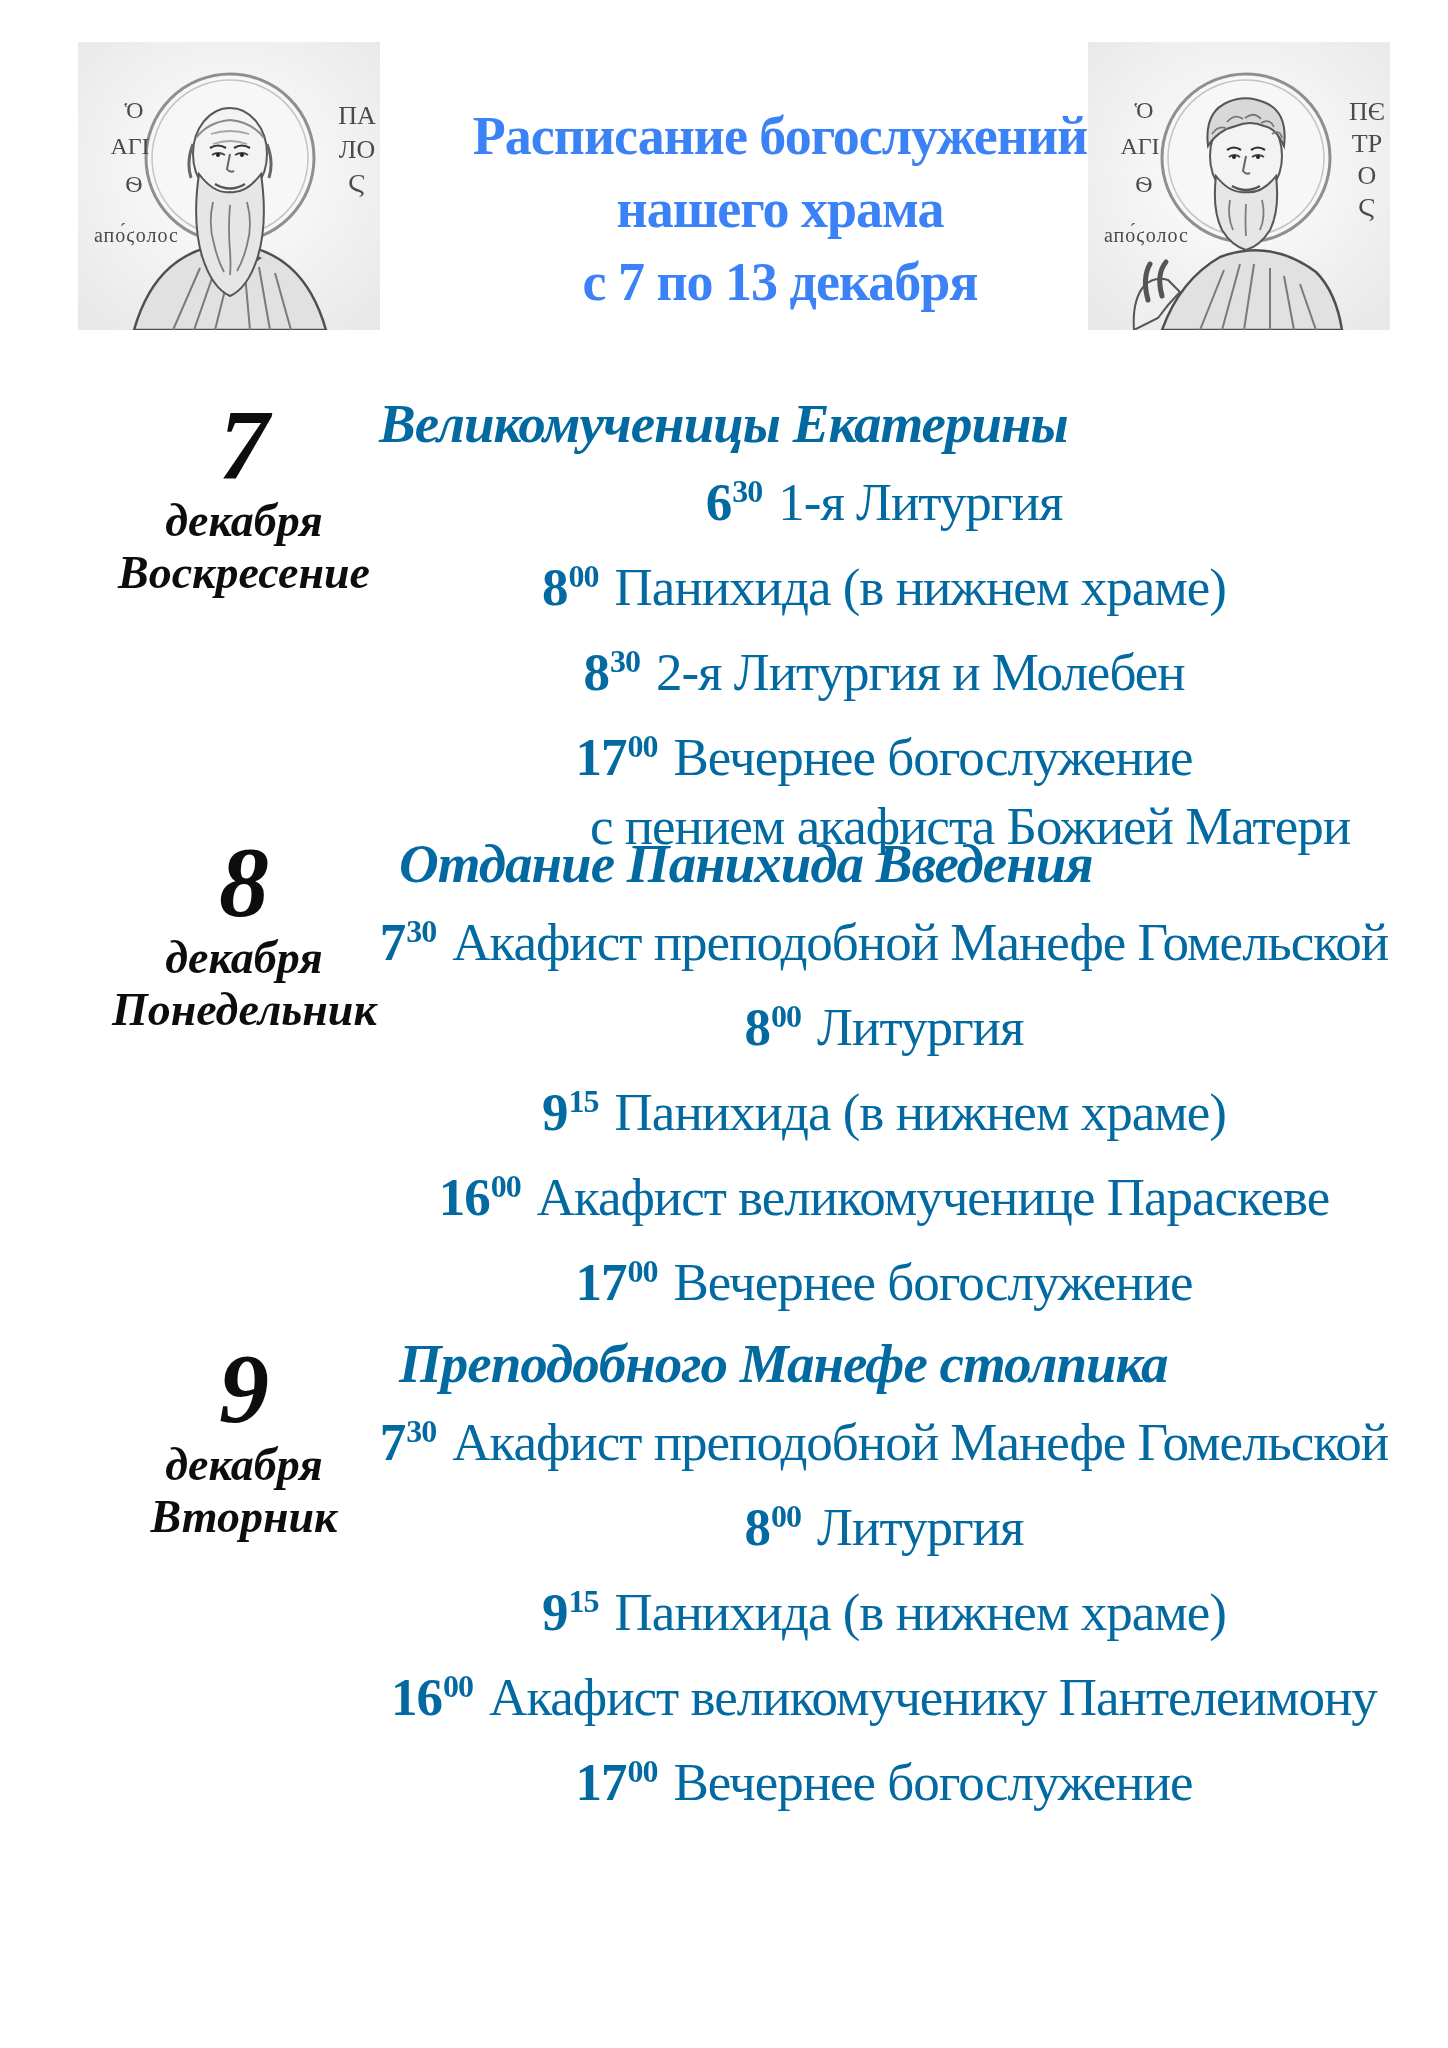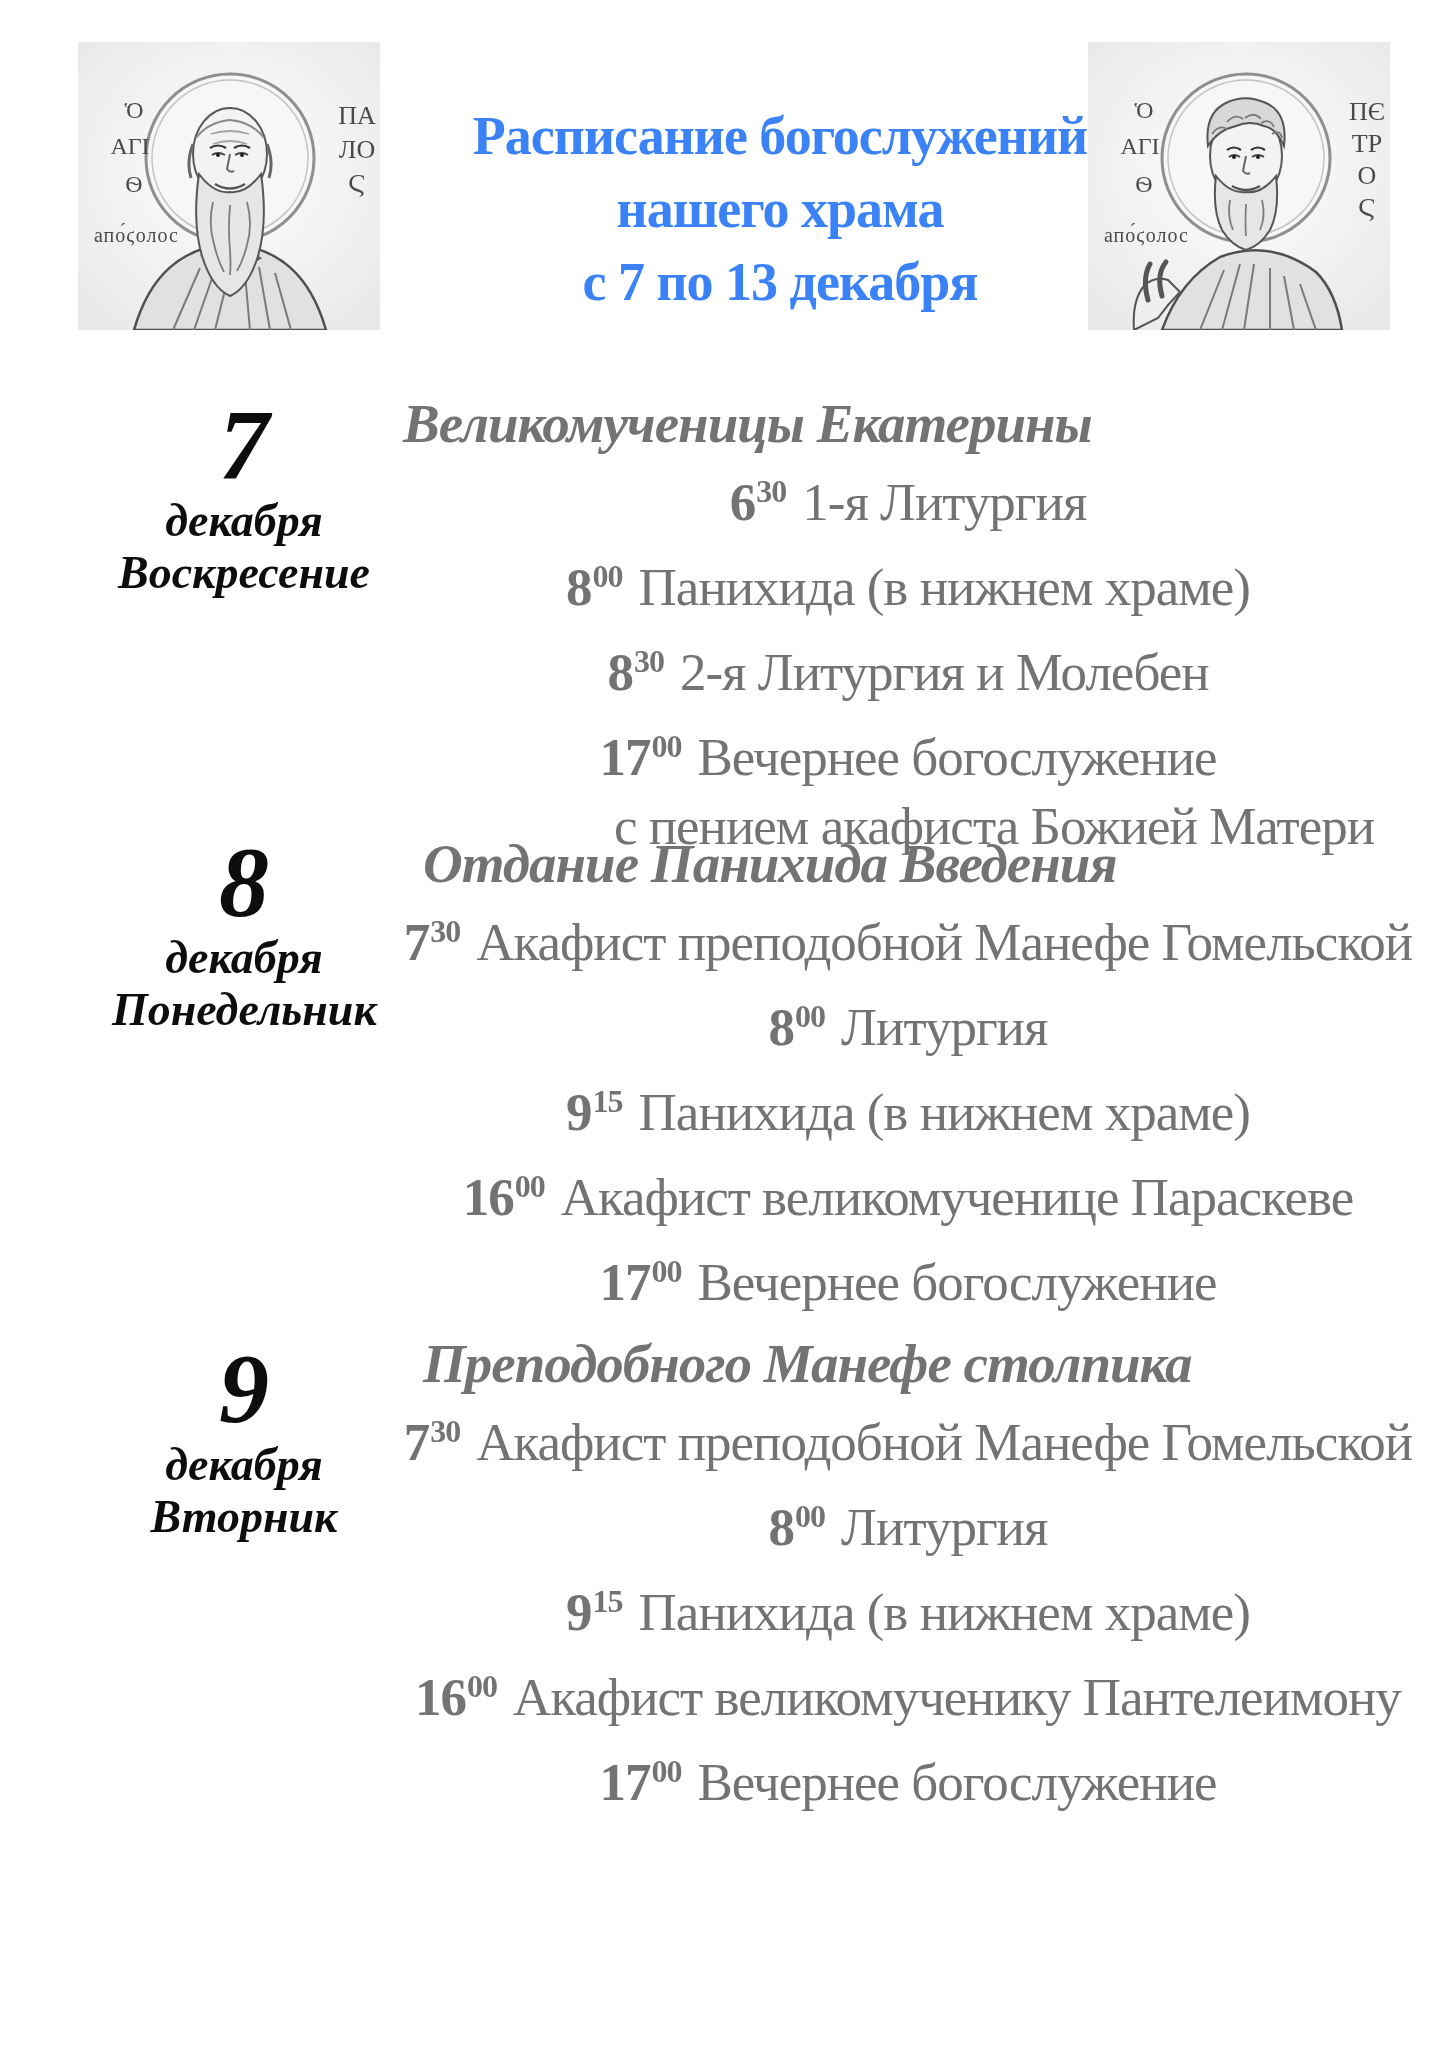--- a/index.html
+++ b/index.html
@@ -24,21 +24,21 @@
   }
 
   
   .day-col {
     position:absolute; left:112px; width:264px; text-align:center;
     font-weight:bold; font-style:italic; color:#0d0d0d;
   }
   .day-number { font-size:100px; line-height:100px; font-weight:bold; }
   .day-sub    { font-size:46px;  line-height:52px;  }
 
-  .services-col { position:absolute; left:403px; width:1010px; color:#737373; }
+  .services-col { position:absolute; left:379px; width:1010px; color:#0369a1; }
   .feast {
     margin:0 0 16px 0; font-size:55px; line-height:62px;
     font-weight:bold; font-style:italic; letter-spacing:-1px;
   }
   .feast.indent { padding-left:20px; }
   .service { font-size:53px; line-height:62px; margin-bottom:16px; letter-spacing:-1px;text-align:center; }
   .service .time { font-weight:bold; margin-right:16px; white-space:nowrap; }
   .service .time sup {
     font-size:32px; font-weight:bold; vertical-align:baseline;
     position:relative; top:-0.55em; margin-left:1px;

